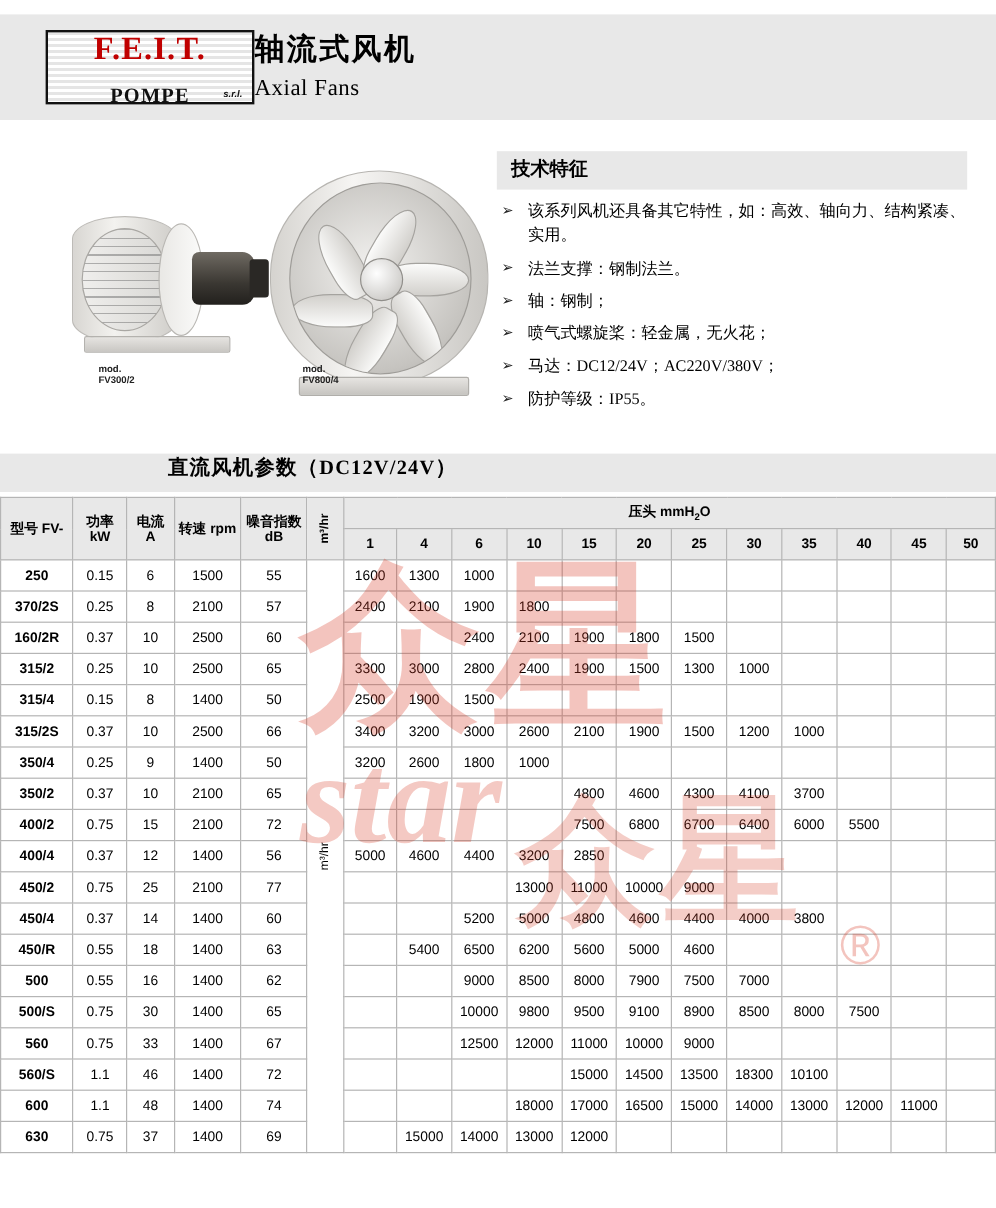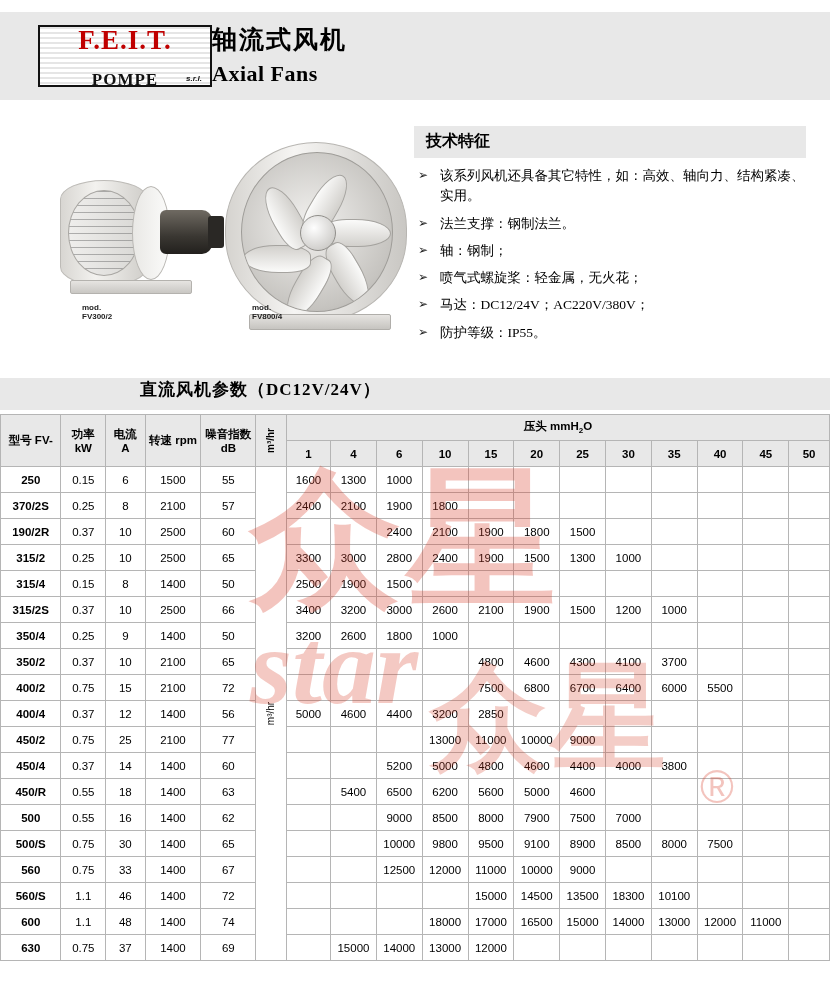--- a/index.html
+++ b/index.html
@@ -92,22 +92,22 @@
   }
   .title-cn {
     font-family: "Liberation Serif", serif;
     font-size: 25px;
     font-weight: bold;
     letter-spacing: 2px;
     line-height: 1.2;
   }
   .title-en {
     font-family: "Liberation Serif", serif;
-    font-size: 22px;
-    font-weight: bold;
+    font-size: 19px;
+    font-weight: normal;
     letter-spacing: 0.5px;
     margin-top: 6px;
   }
 
   
   .photo-area {
     position: absolute;
     left: 30px;
     top: 120px;
     width: 390px;
@@ -550,21 +550,21 @@
             <td class="press-col"></td>
             <td class="press-col"></td>
             <td class="press-col"></td>
             <td class="press-col"></td>
             <td class="press-col"></td>
             <td class="press-col"></td>
             <td class="press-col"></td>
             <td class="press-col"></td>
           </tr>
           <tr>
-            <td class="model-col rowlabel">190/2R</td>
+            <td class="model-col rowlabel">160/2R</td>
             <td class="num-col">0.37</td>
             <td class="cur-col">10</td>
             <td class="rpm-col">2500</td>
             <td class="noise-col">60</td>
             <td class="press-col"></td>
             <td class="press-col"></td>
             <td class="press-col">2400</td>
             <td class="press-col">2100</td>
             <td class="press-col">1900</td>
             <td class="press-col">1800</td>

